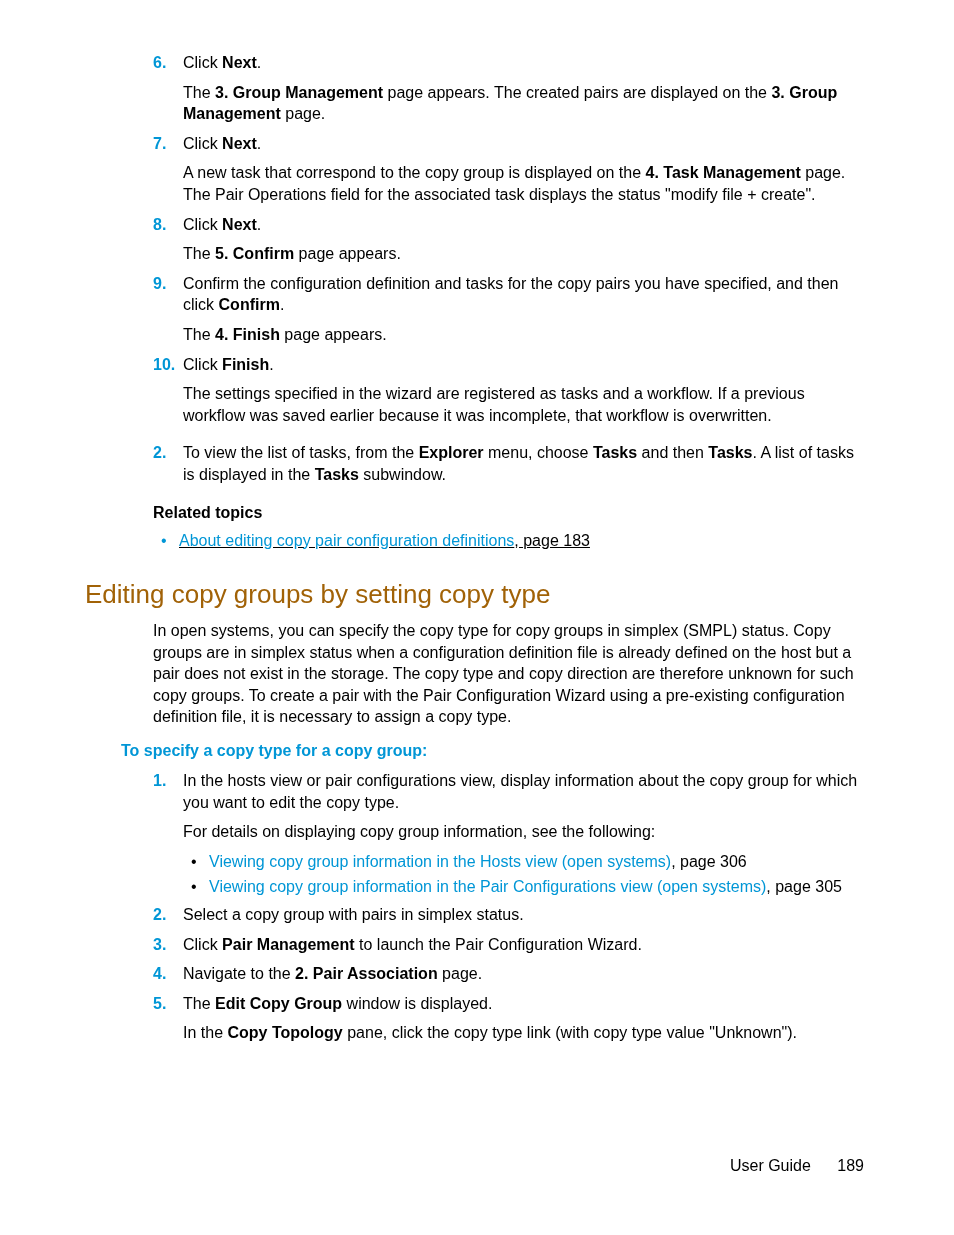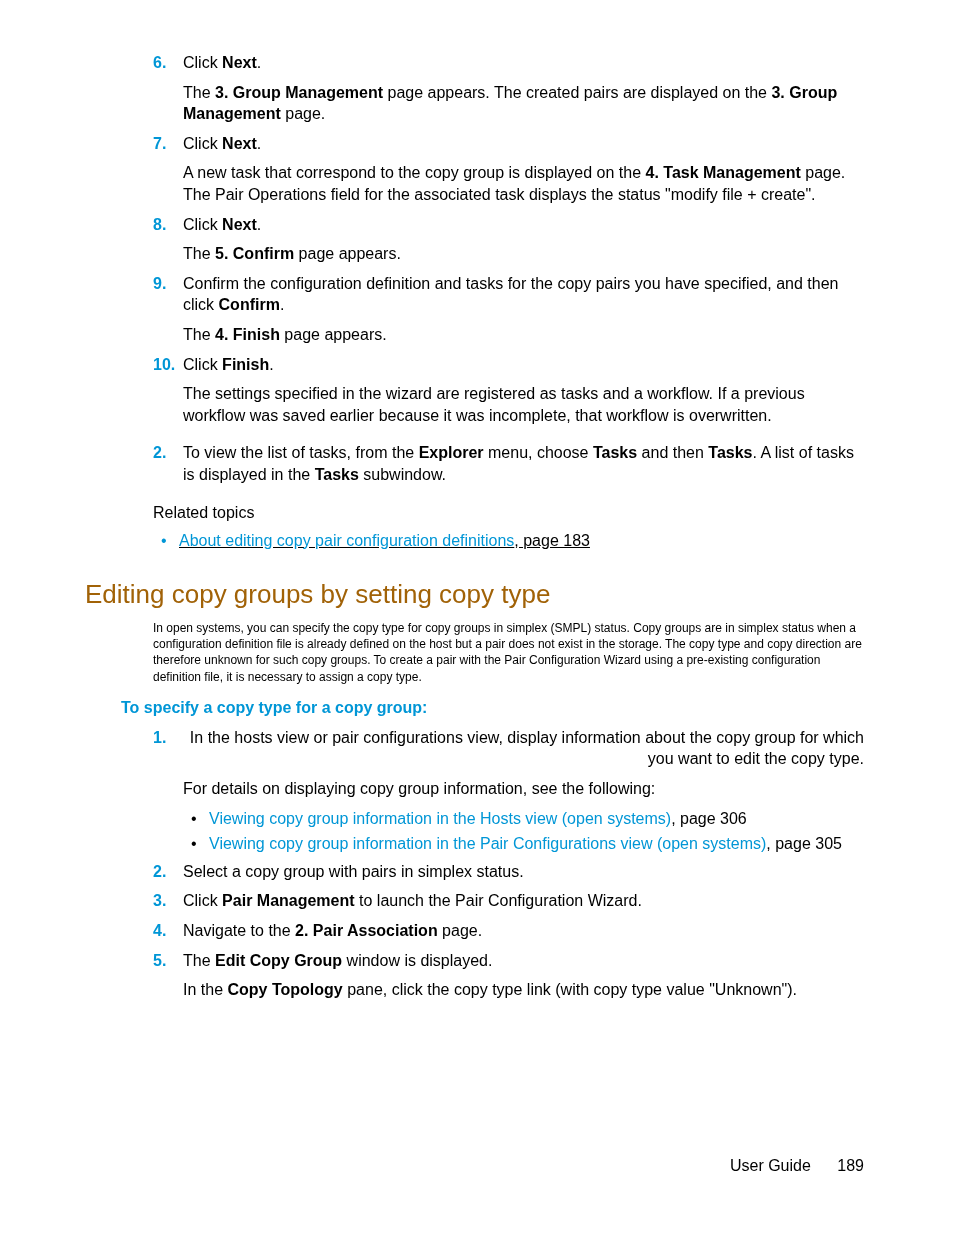--- a/index.html
+++ b/index.html
@@ -56,21 +56,21 @@
     line-height: 1.35;
   }
   .sub-ul .sub-li::before {
     content: "•";
     position: absolute;
     left: 8px;
     top: 0;
     color: #000;
   }
   .related-heading {
-    font-weight: normal;
+    font-weight: bold;
     font-size: 16px;
     margin: 18px 0 8px 68px;
   }
   .related-ul {
     list-style: none;
     padding: 0;
     margin: 0 0 0 68px;
   }
   .related-ul .rel-li {
     position: relative;
@@ -91,21 +91,21 @@
   .h2 {
     color: #a16207;
     font-weight: normal;
     font-size: 26px;
     margin: 28px 0 10px 0;
     font-family: "Arial Narrow", Arial, Helvetica, sans-serif;
     font-stretch: condensed;
   }
   .intro {
     margin: 0 0 10px 68px;
-    font-size: 12px;
+    font-size: 16px;
     line-height: 1.35;
   }
   .sub-heading {
     color: #0096d6;
     font-weight: bold;
     font-size: 16px;
     margin: 14px 0 10px 36px;
   }
   .footer {
     position: absolute;
@@ -163,21 +163,21 @@
 
   <h2 class="h2">Editing copy groups by setting copy type</h2>
 
   <p class="intro">In open systems, you can specify the copy type for copy groups in simplex (SMPL) status. Copy groups are in simplex status when a configuration definition file is already defined on the host but a pair does not exist in the storage.  The copy type and copy direction are therefore unknown for such copy groups. To create a pair with the Pair Configuration Wizard using a pre-existing configuration definition file, it is necessary to assign a copy type.</p>
 
   <div class="sub-heading">To specify a copy type for a copy group:</div>
 
   <ol class="ol" id="listB">
       <li class="li">
         <span class="num">1.</span>
-        <p style="margin-top: 0px; text-align: right;">In the hosts view or pair configurations view, display information about the copy group for which you want to edit the copy type.</p>
+        <p style="margin-top: 0px;">In the hosts view or pair configurations view, display information about the copy group for which you want to edit the copy type.</p>
         <p>For details on displaying copy group information, see the following:</p>
         <ul class="sub-ul">
           <li class="sub-li"><span class="link">Viewing copy group information in the Hosts view (open systems)</span>, page 306</li>
           <li class="sub-li"><span class="link">Viewing copy group information in the Pair Configurations view (open systems)</span>, page 305</li>
         </ul>
       </li>
       <li class="li">
         <span class="num">2.</span>
         <p style="margin-top: 0px;">Select a copy group with pairs in simplex status.</p>
       </li>

